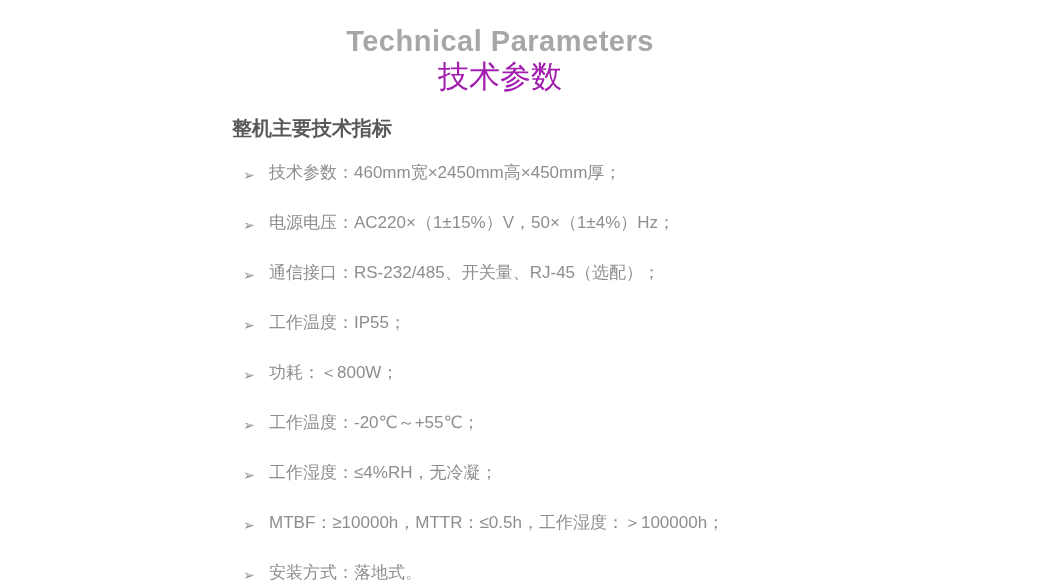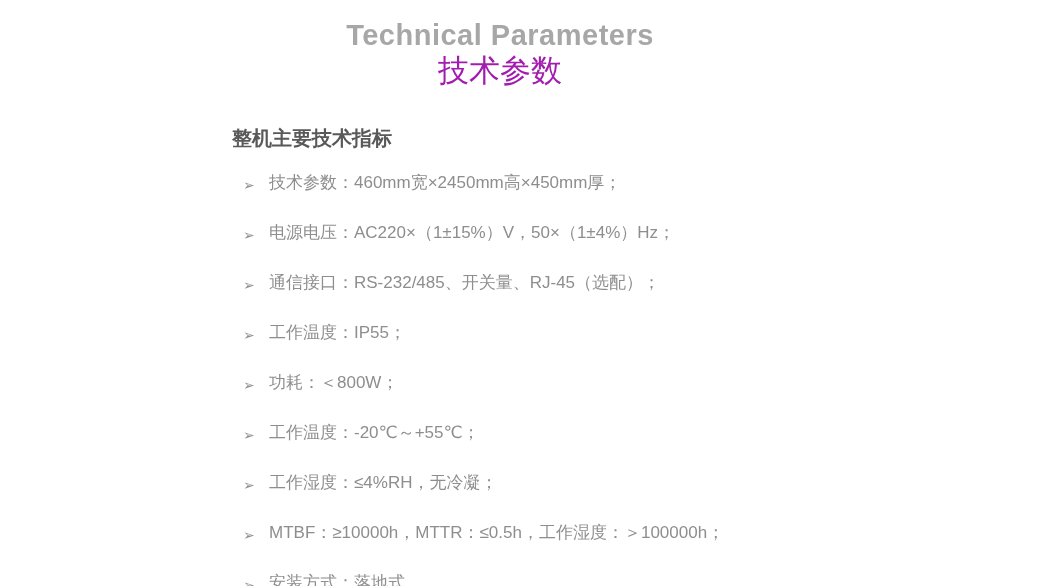--- a/index.html
+++ b/index.html
@@ -13,38 +13,38 @@
     width: 1060px;
     height: 586px;
     overflow: hidden;
     background: #ffffff;
   }
   .doc {
     width: 1000px;
   }
   .title-en {
     margin: 0;
-    padding-top: 18px;
+    padding-top: 24px;
     text-align: center;
     font-size: 29px;
     line-height: 34px;
     font-weight: bold;
     color: #a7a7a7;
     letter-spacing: 0.5px;
   }
   .title-zh {
     margin: 0;
     text-align: center;
     font-size: 31px;
     line-height: 38px;
     font-weight: normal;
     color: #a21caf;
   }
   .section-heading {
-    margin: 36px 0 0 232px;
+    margin: 20px 0 0 232px;
     font-size: 20px;
     line-height: 24px;
     font-weight: bold;
     color: #595959;
   }
   ul.spec-list {
     list-style: none;
     margin: 22px 0 0 0;
     padding: 0 0 0 243px;
   }

